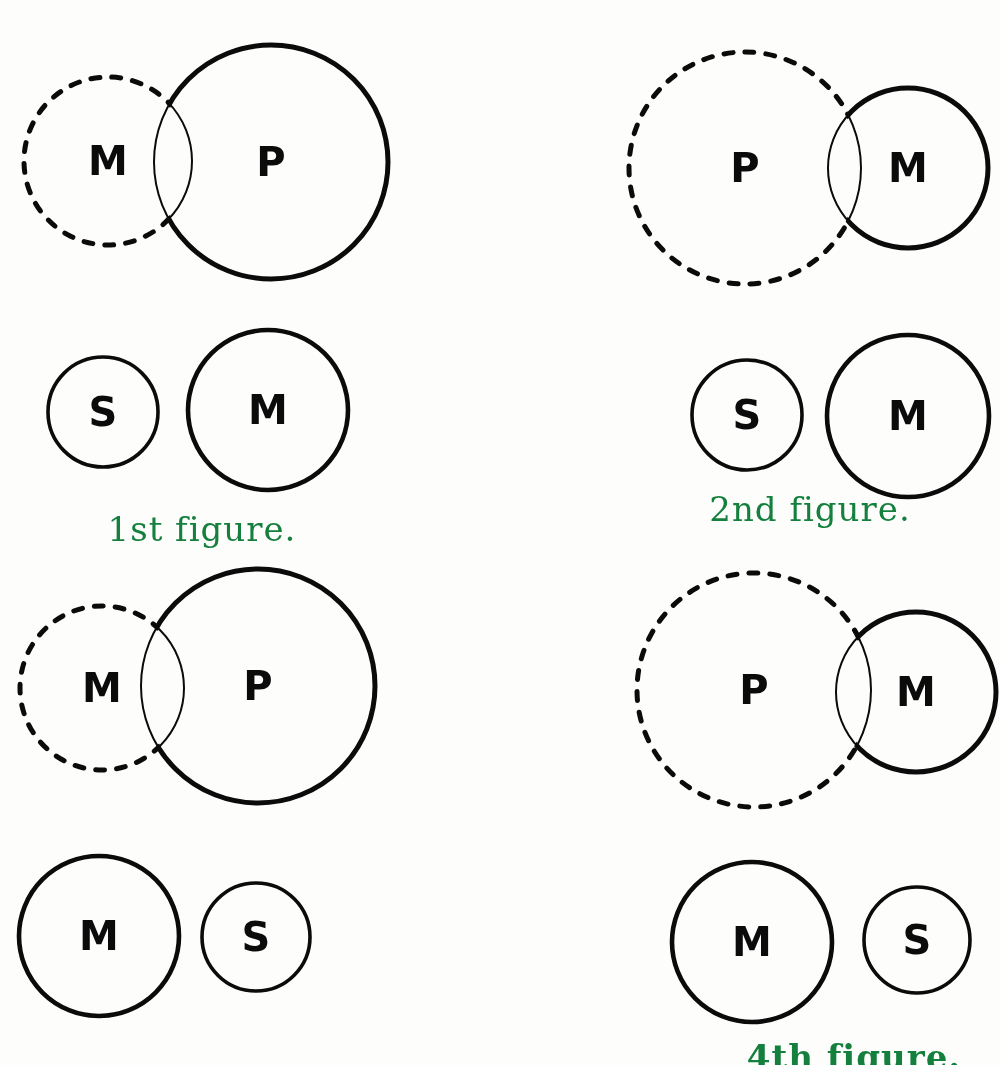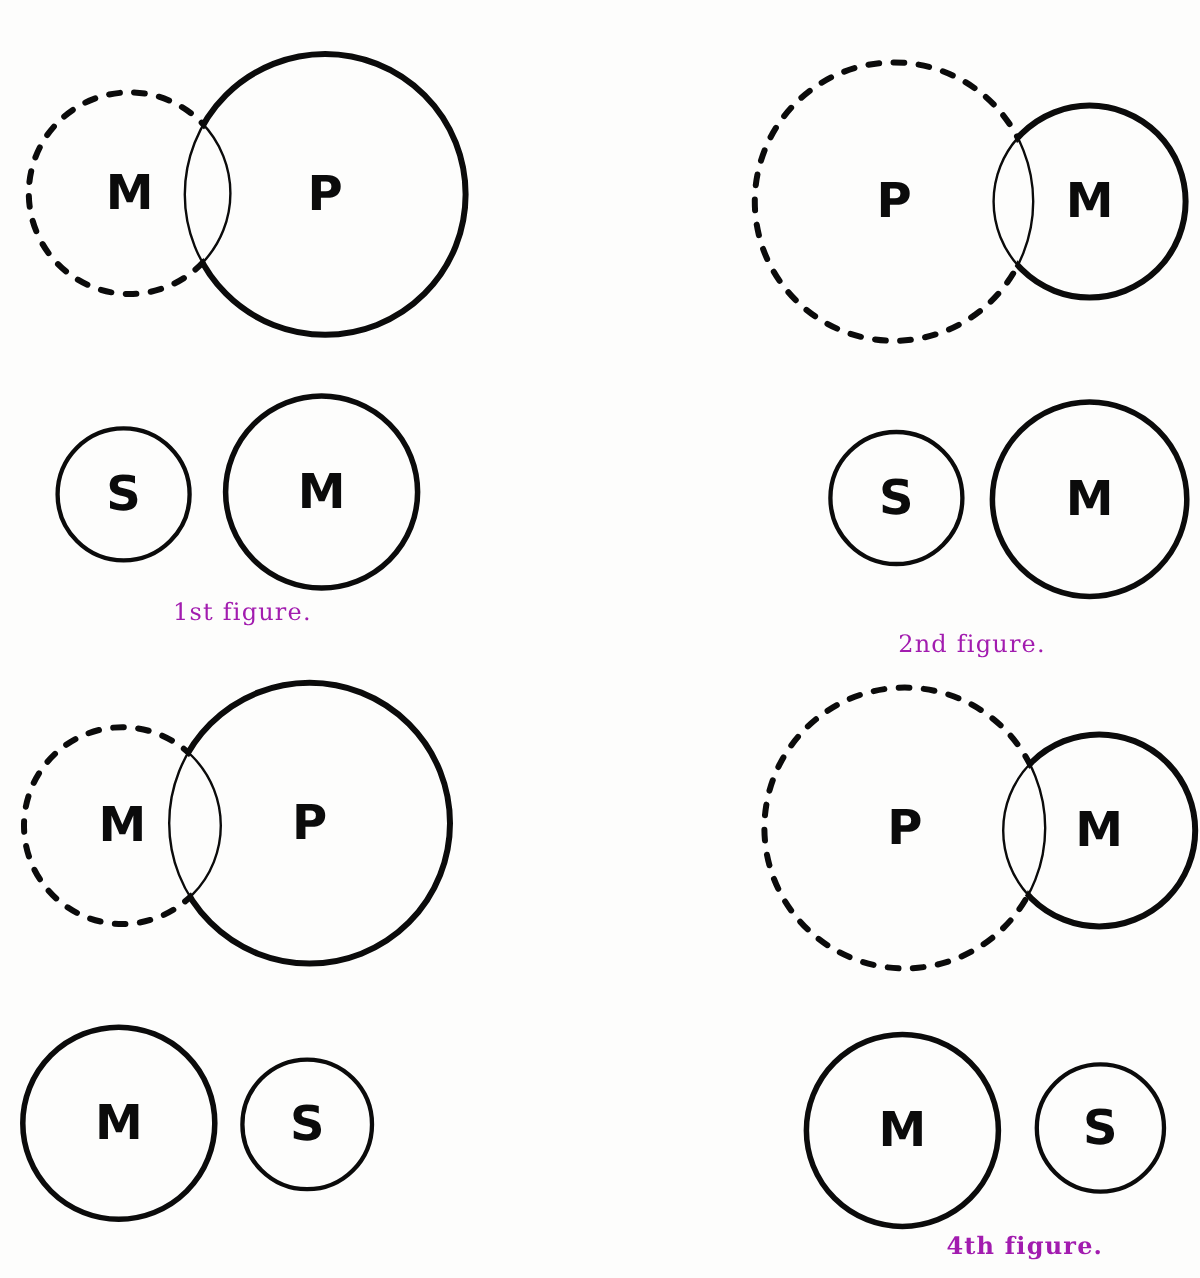--- a/index.html
+++ b/index.html
@@ -13,27 +13,28 @@
   }
   #diagram {
     position: absolute;
     left: 0; top: 0;
     width: 1000px; height: 1065px;
   }
   .caption {
     position: absolute;
     transform: translateX(-50%);
     font-family: "DejaVu Serif", "Liberation Serif", serif;
-    font-size: 20px;
-    color: #a21caf;
+    font-size: 34px;
+    color: #15803d;
     letter-spacing: 1px;
     white-space: nowrap;
+    margin-top: 11px;
   }
   .caption-1 { left: 202px; top: 498px; }
-  .caption-2 { left: 810px; top: 524px; }
+  .caption-2 { left: 810px; top: 478px; }
   .caption-3 { left: 209px; top: 1022px; }
   .caption-4 { left: 854px; top: 1026px; font-weight: bold; }
 </style>
 </head>
 <body>
 
 <div class="page">
   <svg id="diagram" xmlns="http://www.w3.org/2000/svg" viewBox="0 0 1000 1065">
       <defs>
         <mask id="mask-0-premise-0">

